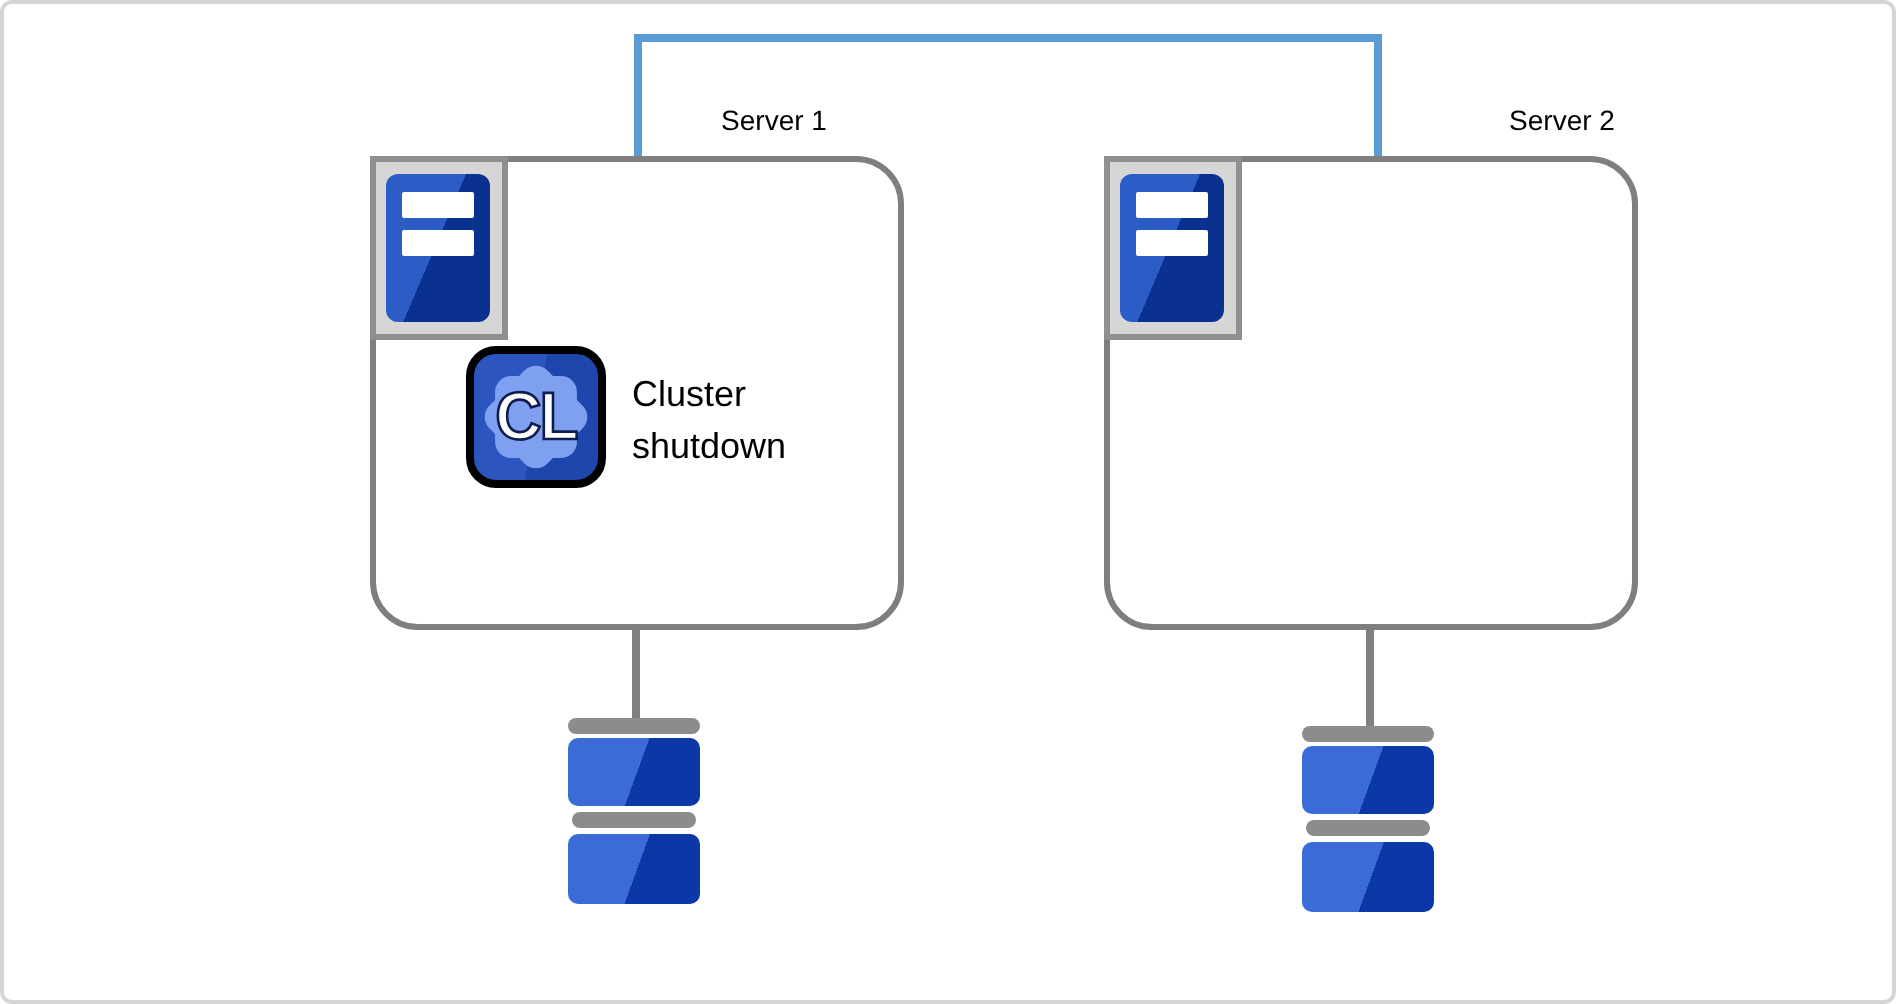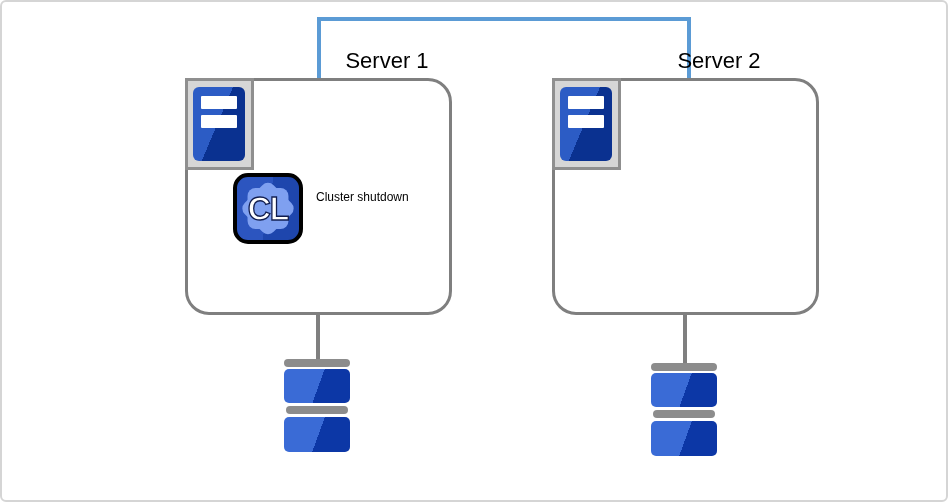--- a/index.html
+++ b/index.html
@@ -28,27 +28,27 @@
   .ic-v {
     top: 15px; width: 4px; height: 63px;
     background: var(--interconnect-blue);
   }
   .ic-v.left  { left: 315px; }
   .ic-v.right { left: 685px; }
 
   
   .node-label {
     color: var(--label-text, #000);
-    font-size: 22px;
+    font-size: 14px;
     line-height: 21px;
     white-space: nowrap;
     text-align: center;
   }
   .lbl-server1 { left: 330px; top: 48px; width: 110px; }
-  .lbl-server2 { left: 662px; top: 48px; width: 110px; }
+  .lbl-server2 { left: 724px; top: 48px; width: 110px; }
   .lbl-mirror  { left: 258px; top: 454px; width: 110px; }
 
   
   .server-box {
     width: 267px; height: 237px;
     top: 76px;
     box-sizing: border-box;
     border: 3px solid var(--box-border);
     border-radius: 24px;
     background: #ffffff;
@@ -107,21 +107,21 @@
     font-size: 32px;
     font-weight: bold;
     color: #ffffff;
     -webkit-text-stroke: 1.3px #101c4e;
     transform: scaleY(1.05);
     letter-spacing: -1px;
   }
   .cluster-label {
     left: 314px; top: 182px; width: 100px;
     color: var(--label-text, #000);
-    font-size: 12px;
+    font-size: 18px;
     line-height: 26px;
   }
 
   
   .disk-connector {
     width: 4px;
     background: var(--connector-gray);
   }
   .disk-connector.c1 { left: 314px; top: 311px; height: 47px; }
   .disk-connector.c2 { left: 681px; top: 311px; height: 51px; }

